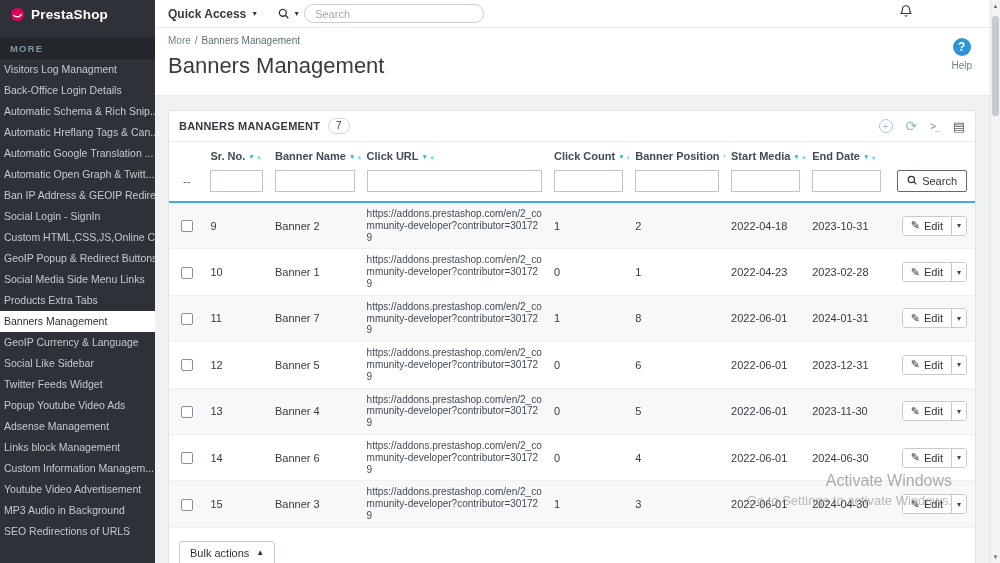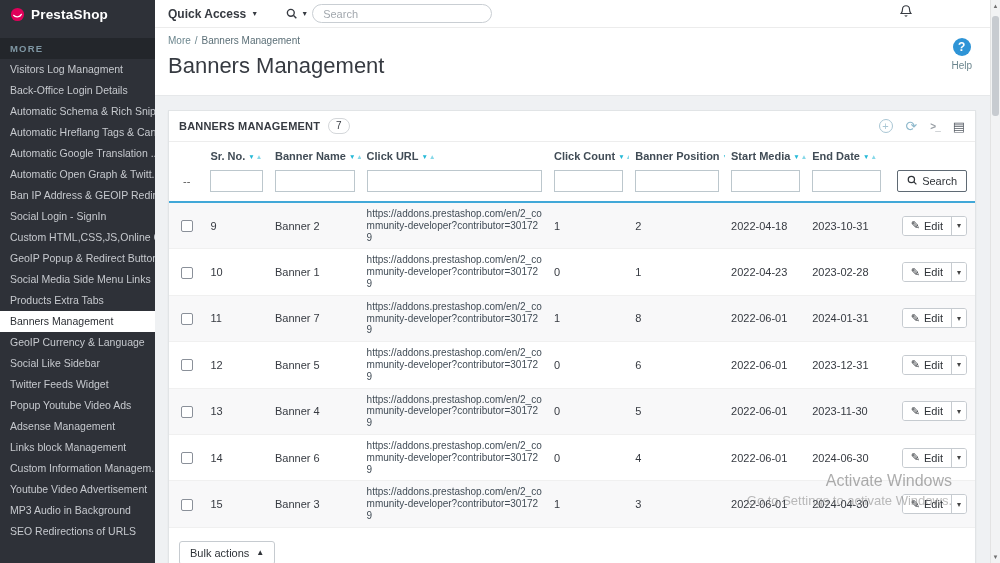--- a/index.html
+++ b/index.html
@@ -5,27 +5,27 @@
   * { margin:0; padding:0; box-sizing:border-box; }
   html,body { width:1000px; height:563px; overflow:hidden; }
   body { font-family:"Liberation Sans", sans-serif; background:#eff1f3; position:relative; color:#363a41; font-size:11px; }
   .app { display:flex; width:100%; height:100%; }
 
   
   .sidebar { width:155px; min-width:155px; background:#2e3138; height:100%; overflow:hidden; }
   .logo { height:28px; display:flex; align-items:center; gap:6px; padding:0 10px; cursor:pointer; }
   .logo-text { color:#fff; font-weight:700; font-size:13.5px; letter-spacing:.2px; }
   .nav-section { margin-top:10px; padding:5px 10px; font-size:9.5px; font-weight:700; letter-spacing:1.2px; color:#7f97a4; background:rgba(0,0,0,.22); }
-  .nav-item { height:21px; line-height:21px; padding:0 10px; font-size:10.5px; color:#c6c9ce; white-space:nowrap; overflow:hidden; cursor:pointer; }
+  .nav-item { height:21px; line-height:21px; padding:0 4px; font-size:10.5px; color:#c6c9ce; white-space:nowrap; overflow:hidden; cursor:pointer; }
   .nav-item.active { background:#fff; color:#2b2e33; }
 
   
   .main { flex:1; display:flex; flex-direction:column; min-width:0; }
 
-  .topbar { height:28px; background:#fff; display:flex; align-items:center; padding:0 18px 0 13px; gap:20px; border-bottom:1px solid #ececec; }
+  .topbar { height:28px; background:#fff; display:flex; align-items:center; padding:0 18px 0 13px; gap:12px; border-bottom:1px solid #ececec; }
   .quick-access { display:flex; align-items:center; gap:5px; font-size:12px; font-weight:600; color:#363a41; cursor:pointer; }
   .caret-down { font-size:7px; color:#363a41; }
   .search-zone { display:flex; align-items:center; gap:4px; margin-left:8px; }
   .search-input { width:180px; height:19px; border:1px solid #c9ced3; border-radius:10px; font-size:11px; padding:0 10px; color:#363a41; font-family:inherit; }
   .search-input::placeholder { color:#a2a8ae; }
   .topbar-right { margin-left:auto; display:flex; align-items:center; gap:16px;flex-direction:column; }
   .store-name { font-size:12px; color:#363a41; cursor:pointer; }
   .bell { display:flex; align-items:center; cursor:pointer; }
   .avatar { width:20px; height:20px; border-radius:50%; background:#33373e; overflow:hidden; display:flex; align-items:flex-end; justify-content:center; cursor:pointer; }
 

